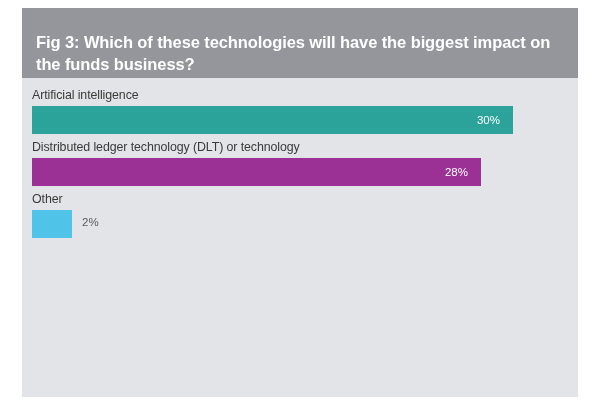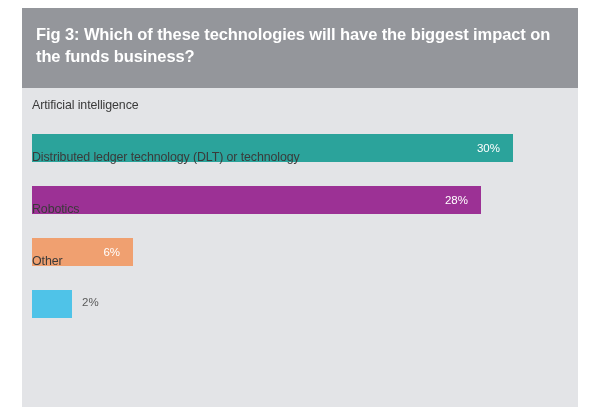--- a/index.html
+++ b/index.html
@@ -24,36 +24,36 @@
 
   
   #header {
     position: absolute;
     left: 22px;
     top: 8px;
     width: 556px;
     height: 88px;
     background: #94969b;
     box-sizing: border-box;
-    padding: 16px 20px 0 14px;
+    padding: 24px 20px 0 14px;
   }
   #header-title {
     color: #ffffff;
     font-size: 16.5px;
     font-weight: bold;
     line-height: 1.32;
     letter-spacing: -0.1px;
     white-space: pre-line;
   }
 
   
   #chart-panel {
     position: absolute;
     left: 22px;
-    top: 88px;
+    top: 78px;
     width: 556px;
     height: 319px;
     background: #e3e4e7;
     box-sizing: border-box;
     padding: 9px 0 0 0;
     overflow: hidden;
   }
 
   .bar-row {
     position: relative;
@@ -68,21 +68,21 @@
     font-size: 12.4px;
     line-height: 17px;
     letter-spacing: -0.1px;
     white-space: nowrap;
     padding-left: 0px;
   }
 
   .bar-track {
     position: relative;
     height: 28px;
-    margin-top: 20px;
+    margin-top: 2px;
     border-radius: 6px;
   }
 
   .bar-fill {
     position: absolute;
     left: 0;
     top: 0;
     height: 28px;
     box-sizing: border-box;
     display: flex;
@@ -128,28 +128,20 @@
       <span class="bar-label">Distributed ledger technology (DLT) or technology</span>
       <div class="bar-track">
         <div class="bar-fill" style="width:449px;background:#9c3195;align-items:center;">
           <span class="bar-value">28%</span>
         </div>
       </div>
     </div>
 
 
 
-    <div class="bar-row">
-      <span class="bar-label">Robotics</span>
-      <div class="bar-track">
-        <div class="bar-fill" style="width:101px;background:#f0a070;">
-          <span class="bar-value">6%</span>
-        </div>
-      </div>
-    </div>
 
     <div class="bar-row clipped">
       <span class="bar-label">Other</span>
       <div class="bar-track">
         <div class="bar-fill" style="width:40px;background:#4fc3e8;justify-content:flex-start;">
         </div>
         <span class="bar-value" style="position:absolute;left:50px;top:6px;color:#5a5a5a;padding-right:0;">2%</span>
       </div>
     </div>
 

